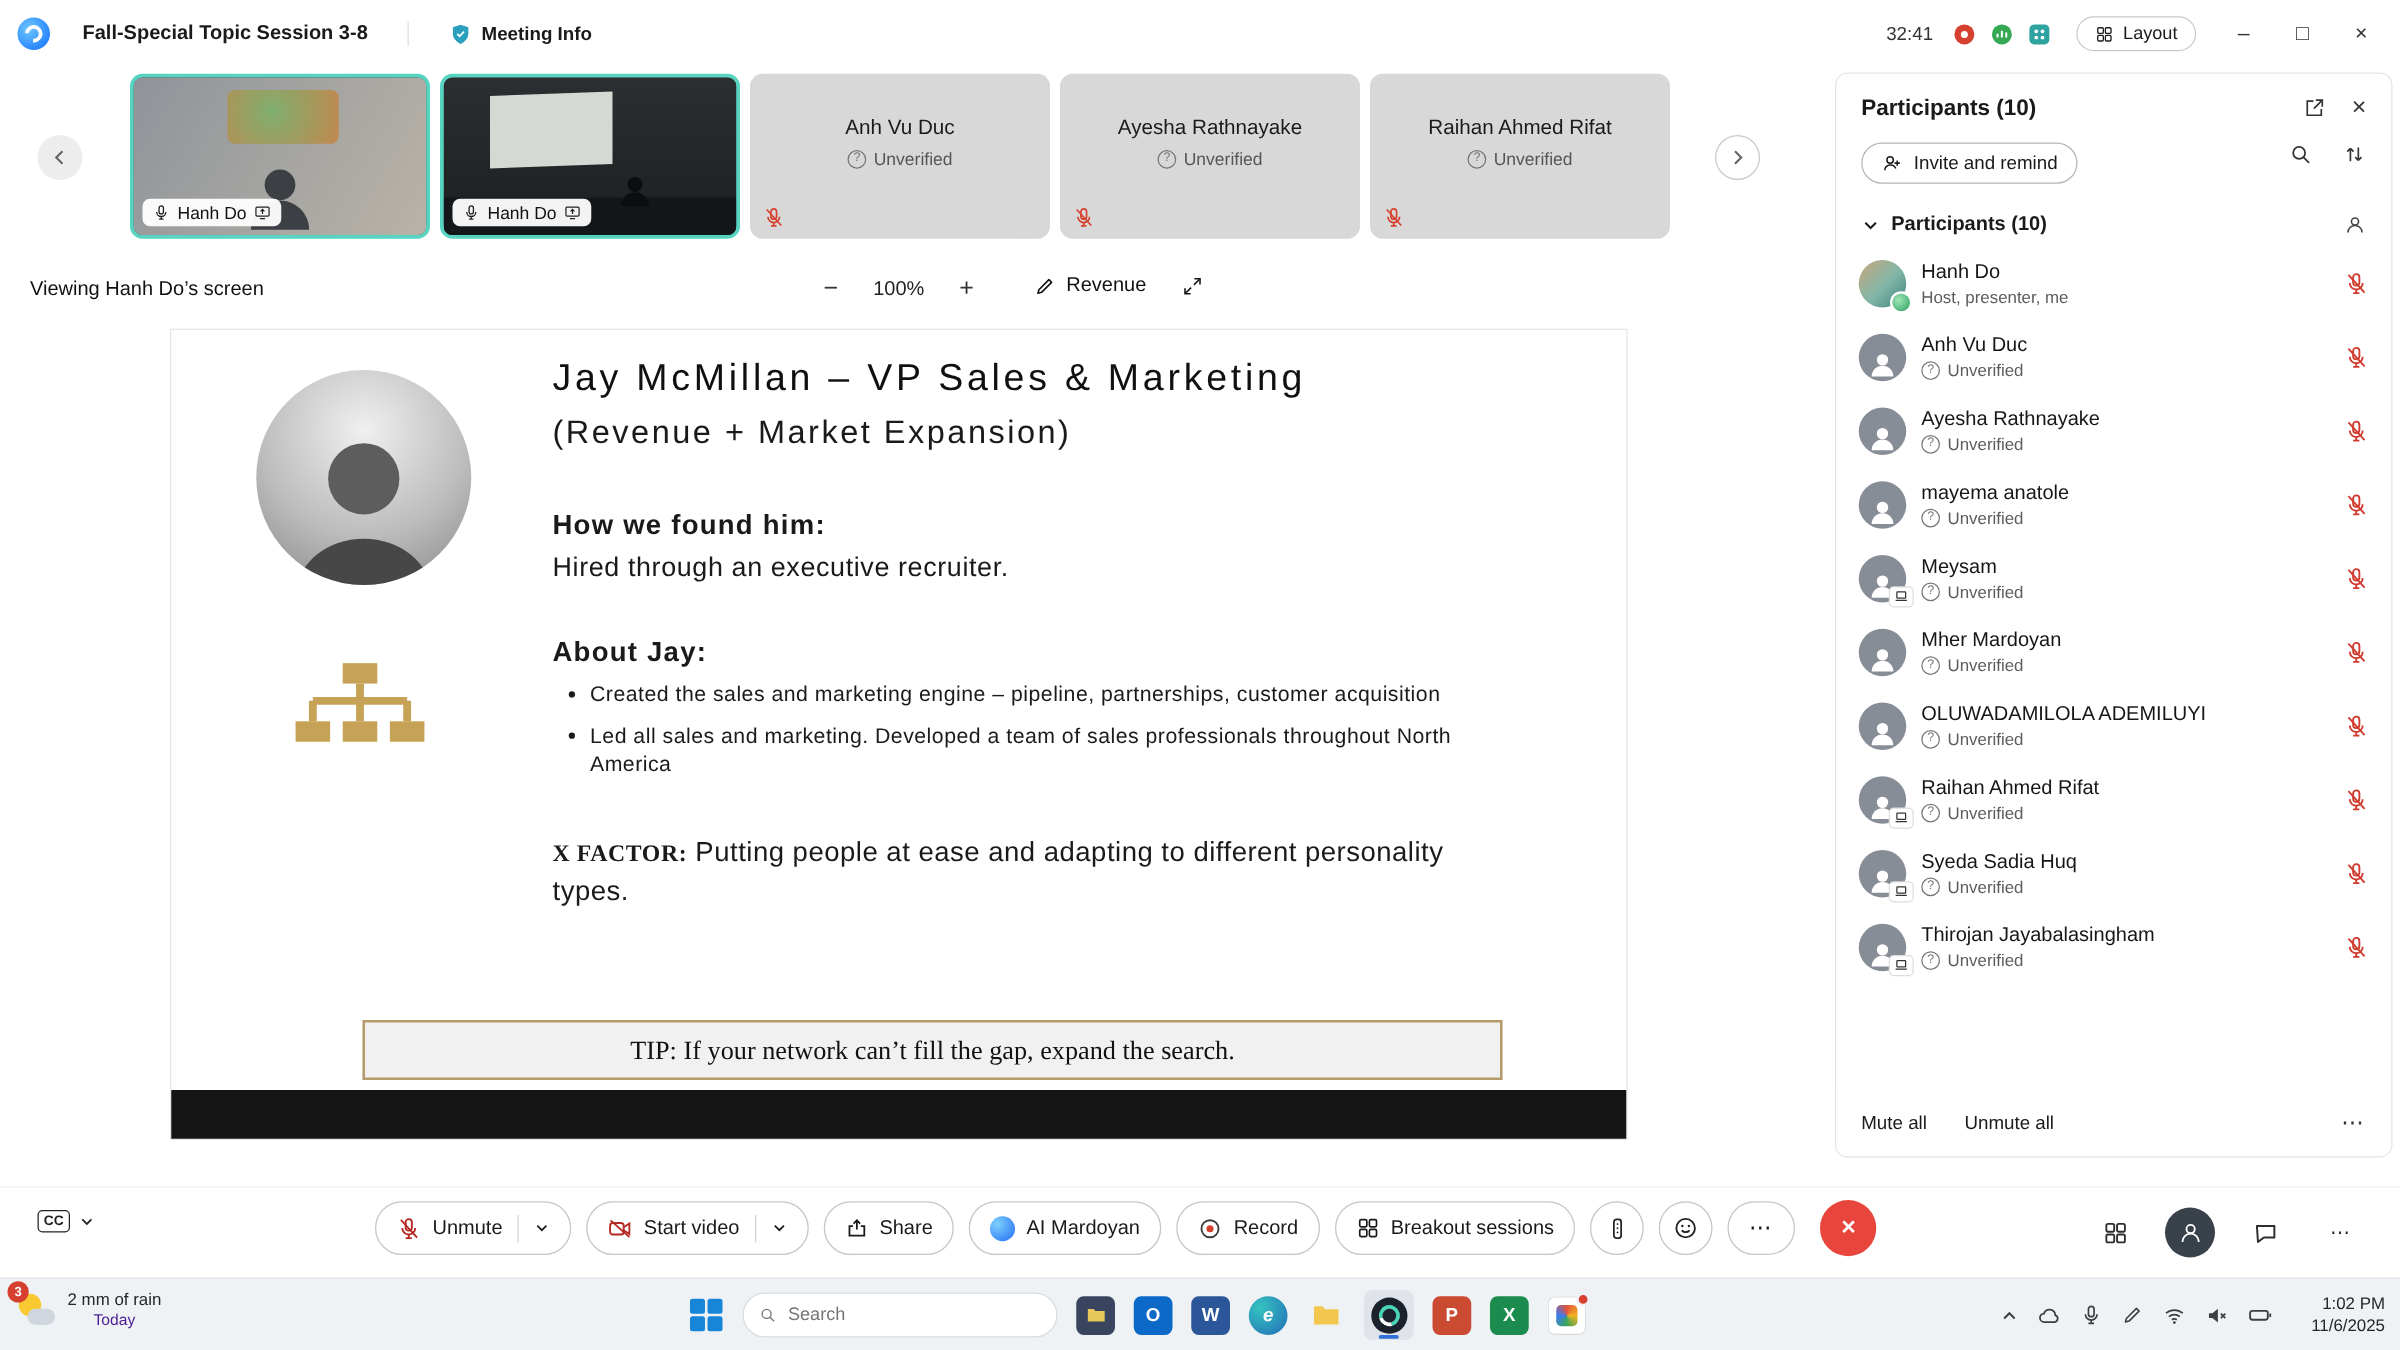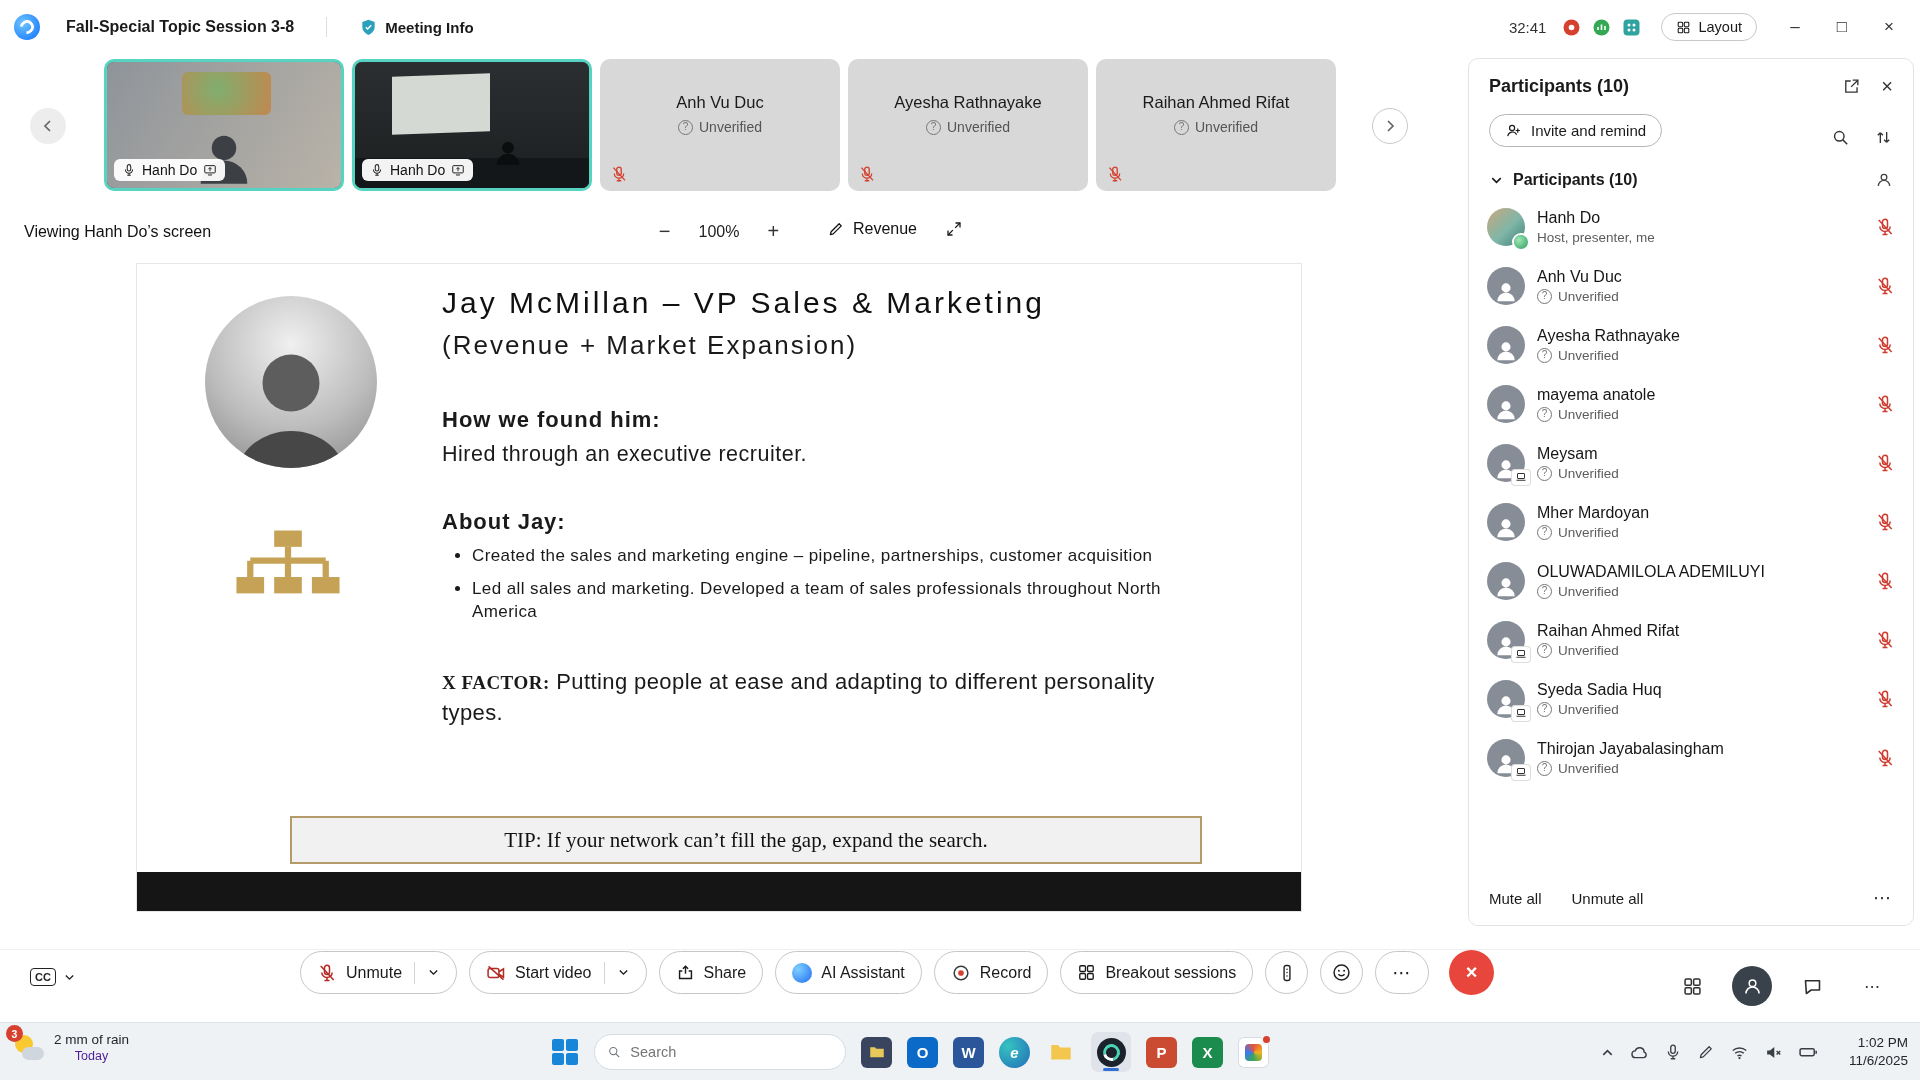--- a/index.html
+++ b/index.html
@@ -72,21 +72,21 @@
   .orgicon{position:absolute;left:88px;top:264px}
   .tipbox{position:absolute;left:153px;top:552px;width:912px;height:48px;border:2px solid #b59a6b;background:#f1f1f1;display:flex;align-items:center;justify-content:center;font-family:"Liberation Serif","DejaVu Serif",serif;font-size:21px;color:#111}
   .blackbar{position:absolute;left:0;bottom:0;width:100%;height:39px;background:#151515}
 
   
   .panel{position:absolute;right:6px;top:58px;width:446px;height:868px;background:#fff;border:1px solid #e3e3e3;border-radius:10px;overflow:hidden}
   .p-head{display:flex;align-items:center;padding:16px 20px 8px}
   .p-title{font-size:18px;font-weight:700;flex:1}
   .p-hicons{display:flex;align-items:center;gap:20px;color:#333}
   .p-close{font-size:20px;color:#333}
-  .p-actions{display:flex;align-items:flex-end;padding:8px 20px 4px}
+  .p-actions{display:flex;align-items:flex-start;padding:8px 20px 4px}
   .invite{display:flex;align-items:center;gap:9px;border:1px solid #b5b5b5;border-radius:18px;padding:7px 15px;font-size:15px;background:#fff}
   .p-aicons{margin-left:auto;display:flex;align-items:center;gap:24px;color:#333}
   .p-sec{display:flex;align-items:center;gap:9px;padding:20px 20px 8px;font-size:16px;font-weight:700}
   .p-sec .seci{margin-left:auto;color:#444;font-weight:400}
   .p-row{display:flex;align-items:center;height:59px;padding:0 18px;gap:12px}
   .avatar{width:38px;height:38px;border-radius:50%;background:#878d96;position:relative;display:flex;align-items:flex-end;justify-content:center;color:#fff;flex:none;overflow:visible}
   .avatar .avglyph{color:#fff}
   .avatar.photo-av{background:linear-gradient(135deg,#caa87e 0%,#7fb6a8 55%,#3e7f77 100%)}
   .dev{position:absolute;right:-5px;bottom:-3px;width:18px;height:15px;background:#fff;border-radius:3px;display:flex;align-items:center;justify-content:center;color:#333;box-shadow:0 0 0 1px #ddd}
   .host-badge{position:absolute;right:-3px;bottom:-3px;width:14px;height:14px;border-radius:50%;background:radial-gradient(circle at 35% 35%,#9fe7b6,#2c9e5f);box-shadow:0 0 0 2px #fff}
@@ -94,21 +94,21 @@
   .p-name{font-size:16px;color:#161616;white-space:nowrap;overflow:hidden;text-overflow:ellipsis}
   .p-status{display:flex;align-items:center;gap:6px;font-size:13.5px;color:#5c5c5c;margin-top:3px}
   .p-mic{color:#cf3b2e;flex:none}
   .p-foot{position:absolute;left:0;right:0;bottom:0;height:54px;display:flex;align-items:center;gap:30px;padding:0 20px;font-size:15px;background:#fff}
   .pf-more{margin-left:auto;font-size:18px;color:#333;letter-spacing:2px}
 
   
   .controlbar{position:absolute;left:0;top:949px;width:1920px;height:73px;background:#fff;border-top:1px solid #f0f0f0}
   .cc-btn{position:absolute;left:30px;top:18px;display:flex;align-items:center;gap:7px;color:#222}
   .cc-box{border:1.8px solid #222;border-radius:4px;font-size:11px;font-weight:700;padding:2px 4px}
-  .cbar-center{position:absolute;left:300px;top:0;display:flex;align-items:center;gap:12px}
+  .cbar-center{position:absolute;left:300px;top:10px;display:flex;align-items:center;gap:12px}
   .pill{display:flex;align-items:center;gap:9px;height:43px;padding:0 16px;border:1px solid #c6c6c6;border-radius:22px;background:#fff;font-size:16px;color:#1a1a1a}
   .pdiv{width:1px;height:22px;background:#d4d4d4;margin:0 3px}
   .red-ic{color:#b32a22}
   .rbtn{width:43px;height:43px;border:1px solid #c6c6c6;border-radius:50%;display:flex;align-items:center;justify-content:center;color:#222;background:#fff;flex:none}
   .morepill{width:54px;height:43px;border:1px solid #c6c6c6;border-radius:22px;display:flex;align-items:center;justify-content:center;font-size:18px;letter-spacing:2px}
   .leave{width:45px;height:45px;border-radius:50%;background:#e8463c;color:#fff;display:flex;align-items:center;justify-content:center;font-size:20px;font-weight:700;margin-left:8px;flex:none}
   .cbar-right{position:absolute;right:28px;top:16px;display:flex;align-items:center;gap:20px}
   .ricon{width:40px;height:40px;border-radius:50%;display:flex;align-items:center;justify-content:center;color:#2e2e2e}
   .ricon.active{background:#39414b;color:#fff}
   .ai-dot{width:20px;height:20px;border-radius:50%;background:radial-gradient(circle at 30% 30%,#7fd0ff,#1f6df2);flex:none}
@@ -724,21 +724,21 @@
           </svg>
       </button>
       <button class="pill">
         <svg class="ic" width="19" height="19">
             <use href="#i-share"></use>
           </svg>
         <span>Share</span>
       </button>
       <button class="pill">
         <span class="ai-dot"></span>
-        <span>AI Assistant</span>
+        <span>AI Mardoyan</span>
       </button>
       <button class="pill">
         <svg class="ic" width="20" height="20" viewBox="0 0 24 24">
             <circle cx="12" cy="12" r="8.2" fill="none" stroke="#3c3c3c" stroke-width="1.8"></circle>
             <circle cx="12" cy="12" r="3.4" fill="#d6402f"></circle>
           </svg>
         <span>Record</span>
       </button>
       <button class="pill">
         <svg class="ic" width="19" height="19">

